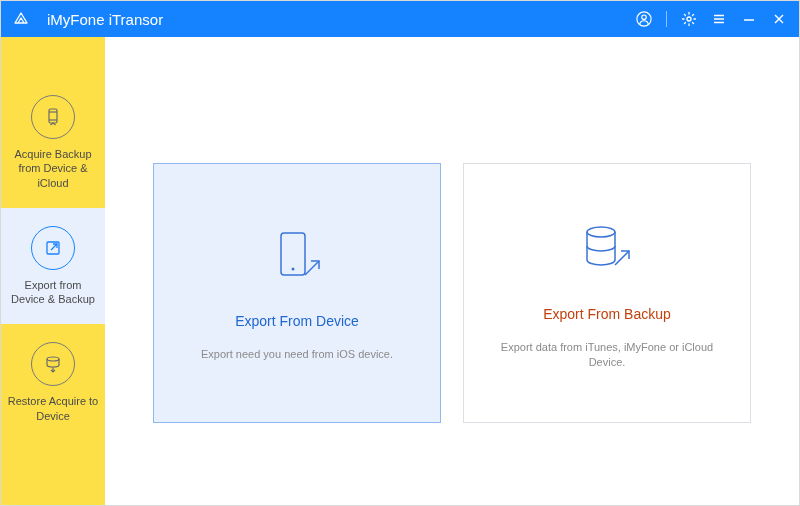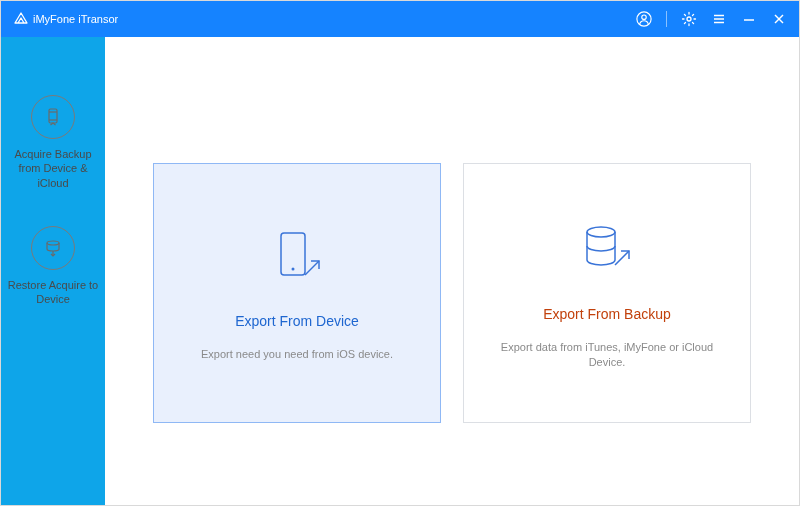--- a/index.html
+++ b/index.html
@@ -22,22 +22,22 @@
     height: 36px;
     background: #1583ff;
     display: flex;
     align-items: center;
     padding: 0 12px;
     color: #fff;
   }
   .titlebar .logo {
     display: flex;
     align-items: center;
-    gap: 4px;
-    font-size: 11px;
+    gap: 18px;
+    font-size: 15px;
     font-weight: 500;
   }
   .titlebar .spacer { flex: 1; }
   .titlebar .controls {
     display: flex;
     align-items: center;
     gap: 14px;
   }
   .titlebar .sep {
     width: 1px;
@@ -52,21 +52,21 @@
     justify-content: center;
     cursor: pointer;
   }
   .body {
     flex: 1;
     display: flex;
     min-height: 0;
   }
   .sidebar {
     width: 128px;
-    background: #0ea5e9;
+    background: #fde047;
     display: flex;
     flex-direction: column;
     padding-top: 40px;
   }
   .side-item {
     display: flex;
     flex-direction: column;
     align-items: center;
     justify-content: center;
     padding: 18px 6px;
@@ -211,20 +211,30 @@
           <svg width="22" height="22" viewBox="0 0 22 22">
             <rect x="7" y="3" width="8" height="14" rx="1.5" fill="none" stroke="#6a6a6a" stroke-width="1.2"></rect>
             <line x1="7" y1="6" x2="15" y2="6" stroke="#6a6a6a" stroke-width="1.2"></line>
             <line x1="7" y1="14" x2="15" y2="14" stroke="#6a6a6a" stroke-width="1.2"></line>
             <polyline points="8.5,19 11,17 13.5,19" fill="none" stroke="#6a6a6a" stroke-width="1.2"></polyline>
           </svg>
         </div>
         <div class="side-label">Acquire Backup from Device &amp; iCloud</div>
       </div>
 
+      <div class="side-item active">
+        <div class="icon-wrap">
+          <svg width="22" height="22" viewBox="0 0 22 22">
+            <rect x="5" y="5" width="12" height="12" rx="1" fill="none" stroke="#1583ff" stroke-width="1.3"></rect>
+            <line x1="9" y1="13" x2="15" y2="7" stroke="#1583ff" stroke-width="1.3"></line>
+            <polyline points="11,7 15,7 15,11" fill="none" stroke="#1583ff" stroke-width="1.3"></polyline>
+          </svg>
+        </div>
+        <div class="side-label">Export from Device &amp; Backup</div>
+      </div>
 
       <div class="side-item">
         <div class="icon-wrap">
           <svg width="22" height="22" viewBox="0 0 22 22">
             <ellipse cx="11" cy="6" rx="6" ry="2" fill="none" stroke="#6a6a6a" stroke-width="1.2"></ellipse>
             <path d="M5 6 L5 12 C5 13.1 7.7 14 11 14 C14.3 14 17 13.1 17 12 L17 6" fill="none" stroke="#6a6a6a" stroke-width="1.2"></path>
             <polyline points="9,17 11,19 13,17" fill="none" stroke="#6a6a6a" stroke-width="1.2"></polyline>
             <line x1="11" y1="14" x2="11" y2="19" stroke="#6a6a6a" stroke-width="1.2"></line>
           </svg>
         </div>

